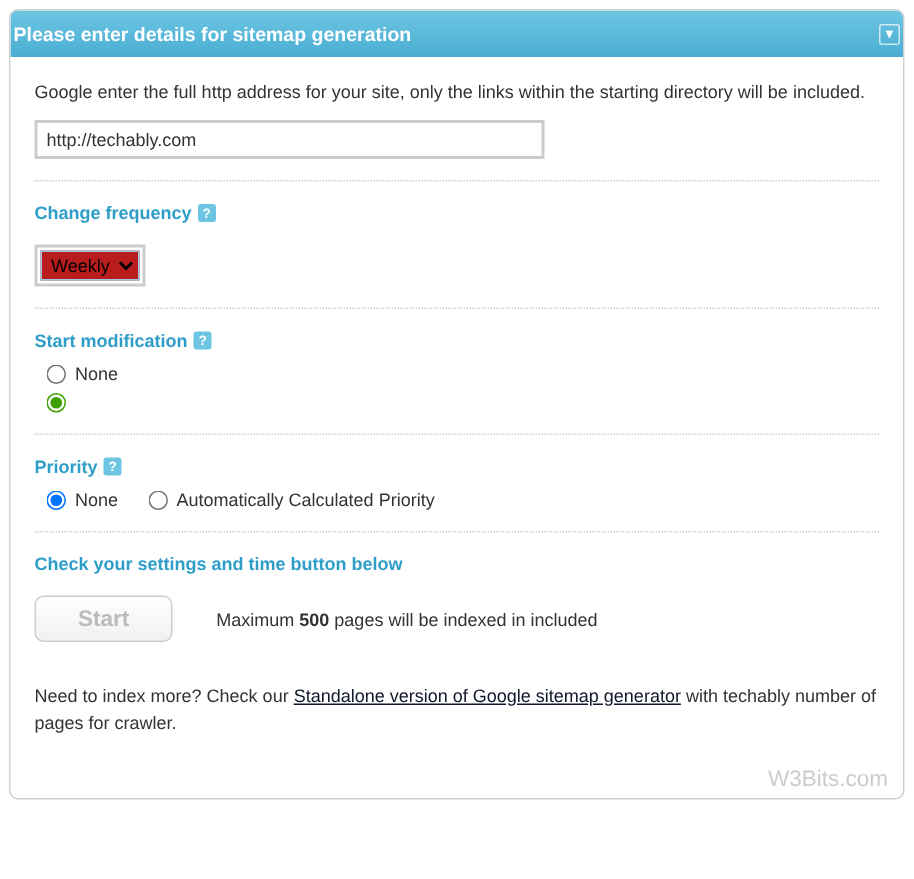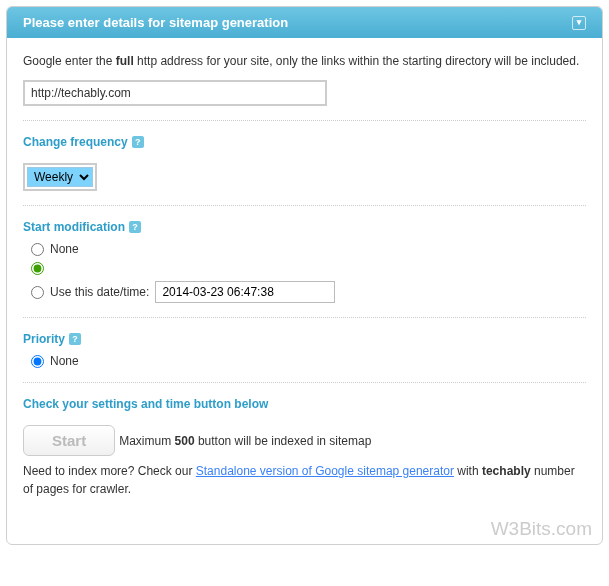--- a/index.html
+++ b/index.html
@@ -13,21 +13,21 @@
   .panel {
     border: 1px solid #d0d0d0;
     border-radius: 6px;
     margin: 6px;
     overflow: hidden;
   }
   .panel-header {
     background: linear-gradient(to bottom, #6dc5e2, #4aaed3);
     color: #fff;
     font-weight: bold;
-    padding: 8px 16px;
+    padding: 8px 2px;
     font-size: 13px;
     display: flex;
     justify-content: space-between;
     align-items: center;
   }
   .collapse-icon {
     width: 14px;
     height: 14px;
     display: inline-flex;
     align-items: center;
@@ -60,42 +60,42 @@
     text-align: center;
     line-height: 12px;
     border-radius: 2px;
   }
   .desc {
     font-size: 12px;
     color: #333;
     margin-bottom: 10px;
     line-height: 1.5;
   }
-  .desc b { font-weight: bold; }
+  .desc b { font-weight: normal; }
   .text-input {
     border: 2px solid #ccc;
     background: #fff;
     padding: 4px 6px;
     font-family: Verdana, sans-serif;
     font-size: 12px;
     color: #333;
-    width: 304px;
+    width: 340px;
   }
   .select-wrap {
     border: 2px solid #ccc;
     display: inline-block;
     padding: 2px;
     background: #fff;
   }
   .select-wrap select {
     border: 1px solid #9ec9e2;
     font-family: Verdana, sans-serif;
     font-size: 12px;
     padding: 1px 2px;
-    background: #7dd3fc;
+    background: #b91c1c;
   }
   .dotted-hr {
     border: none;
     border-top: 1px dotted #ccc;
     margin: 14px 0;
   }
   .radio-group {
     margin: 8px 0 0 8px;
   }
   .radio-row {
@@ -124,43 +124,43 @@
   .date-input {
     border: 1px solid #bbb;
     padding: 3px 6px;
     font-family: Verdana, sans-serif;
     font-size: 12px;
     width: 180px;
   }
   .start-row {
     display: flex;
     align-items: center;
-    gap: 4px;
-    margin-bottom: 6px;
+    gap: 29px;
+    margin-bottom: 27px;
   }
   .start-btn {
     border: 1px solid #ccc;
     border-radius: 6px;
     background: linear-gradient(to bottom, #ffffff, #f0f0f0);
     color: #bbb;
     font-weight: bold;
     font-size: 15px;
     padding: 6px 28px;
     cursor: pointer;
     font-family: Verdana, sans-serif;
   }
   .link {
-    color: #3b82f6;
+    color: #0f172a;
     text-decoration: underline;
     cursor: pointer;
   }
   .watermark {
     text-align: right;
     color: #ccc;
-    font-size: 19px;
+    font-size: 15px;
     padding: 2px 10px 4px 0;
   }
 </style>
 </head>
 <body>
 
 <div class="panel">
 
   <div class="panel-header">
     <span>Please enter details for sitemap generation</span>
@@ -197,50 +197,49 @@
       <span class="help-icon">?</span>
     </div>
     <div class="radio-group">
       <label class="radio-row">
         <input type="radio" name="lastmod" style="">
         <span>None</span>
       </label>
       <label class="radio-row">
         <input type="radio" name="lastmod" checked="" style="">
       </label>
-      <label class="radio-row">
-        <input type="radio" name="lastmod" style="">
-        <span>Use this date/time:</span>
-        <input type="text" class="date-input" value="2014-03-23 06:47:38" style="">
-      </label>
     </div>
 
     <hr class="dotted-hr">
 
     
     <div class="section-label">
       <span>Priority</span>
       <span class="help-icon">?</span>
     </div>
     <div class="radio-inline">
       <label class="item">
         <input type="radio" name="priority" checked="" style="">
         <span>None</span>
+      </label>
+      <label class="item">
+        <input type="radio" name="priority" style="">
+        <span>Automatically Calculated Priority</span>
       </label>
     </div>
 
     <hr class="dotted-hr">
 
     
     <div class="section-label">Check your settings and time button below</div>
     <div style="height:6px"></div>
     <div class="start-row">
       <button class="start-btn">Start</button>
       <span>
-        <span>Maximum </span><b>500</b><span> button will be indexed in sitemap</span>
+        <span>Maximum </span><b>500</b><span> pages will be indexed in included</span>
       </span>
     </div>
 
     <div class="desc">
       <span>Need to index more? Check our </span><a class="link">Standalone version of Google sitemap generator</a><span> with </span><b>techably</b><span> number of pages for crawler.</span>
     </div>
 
   </div>
 
   <div class="watermark">W3Bits.com</div>

